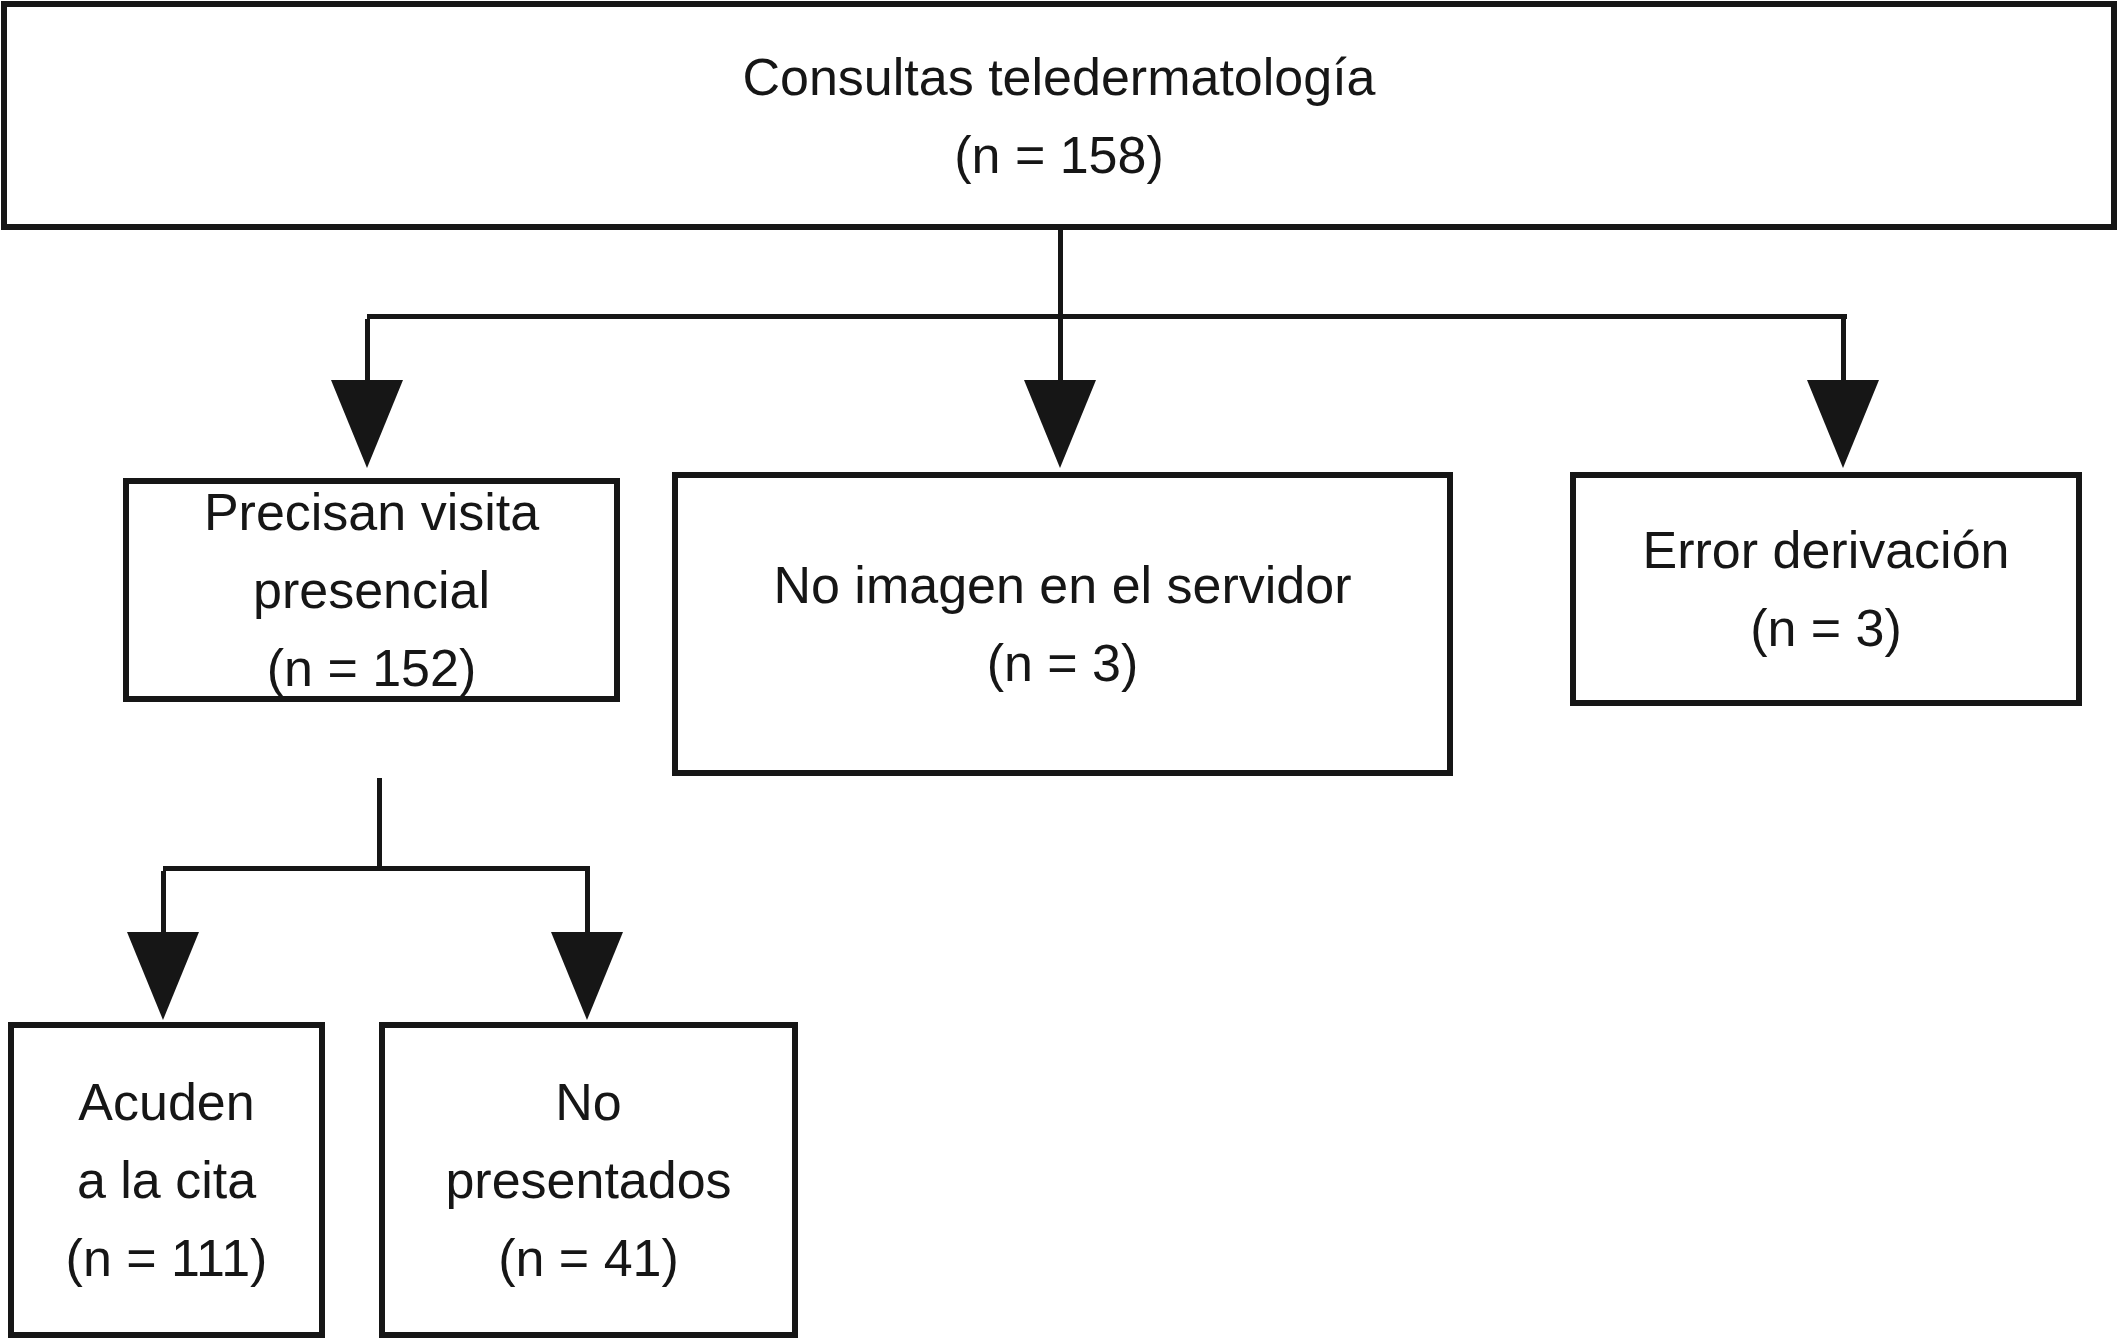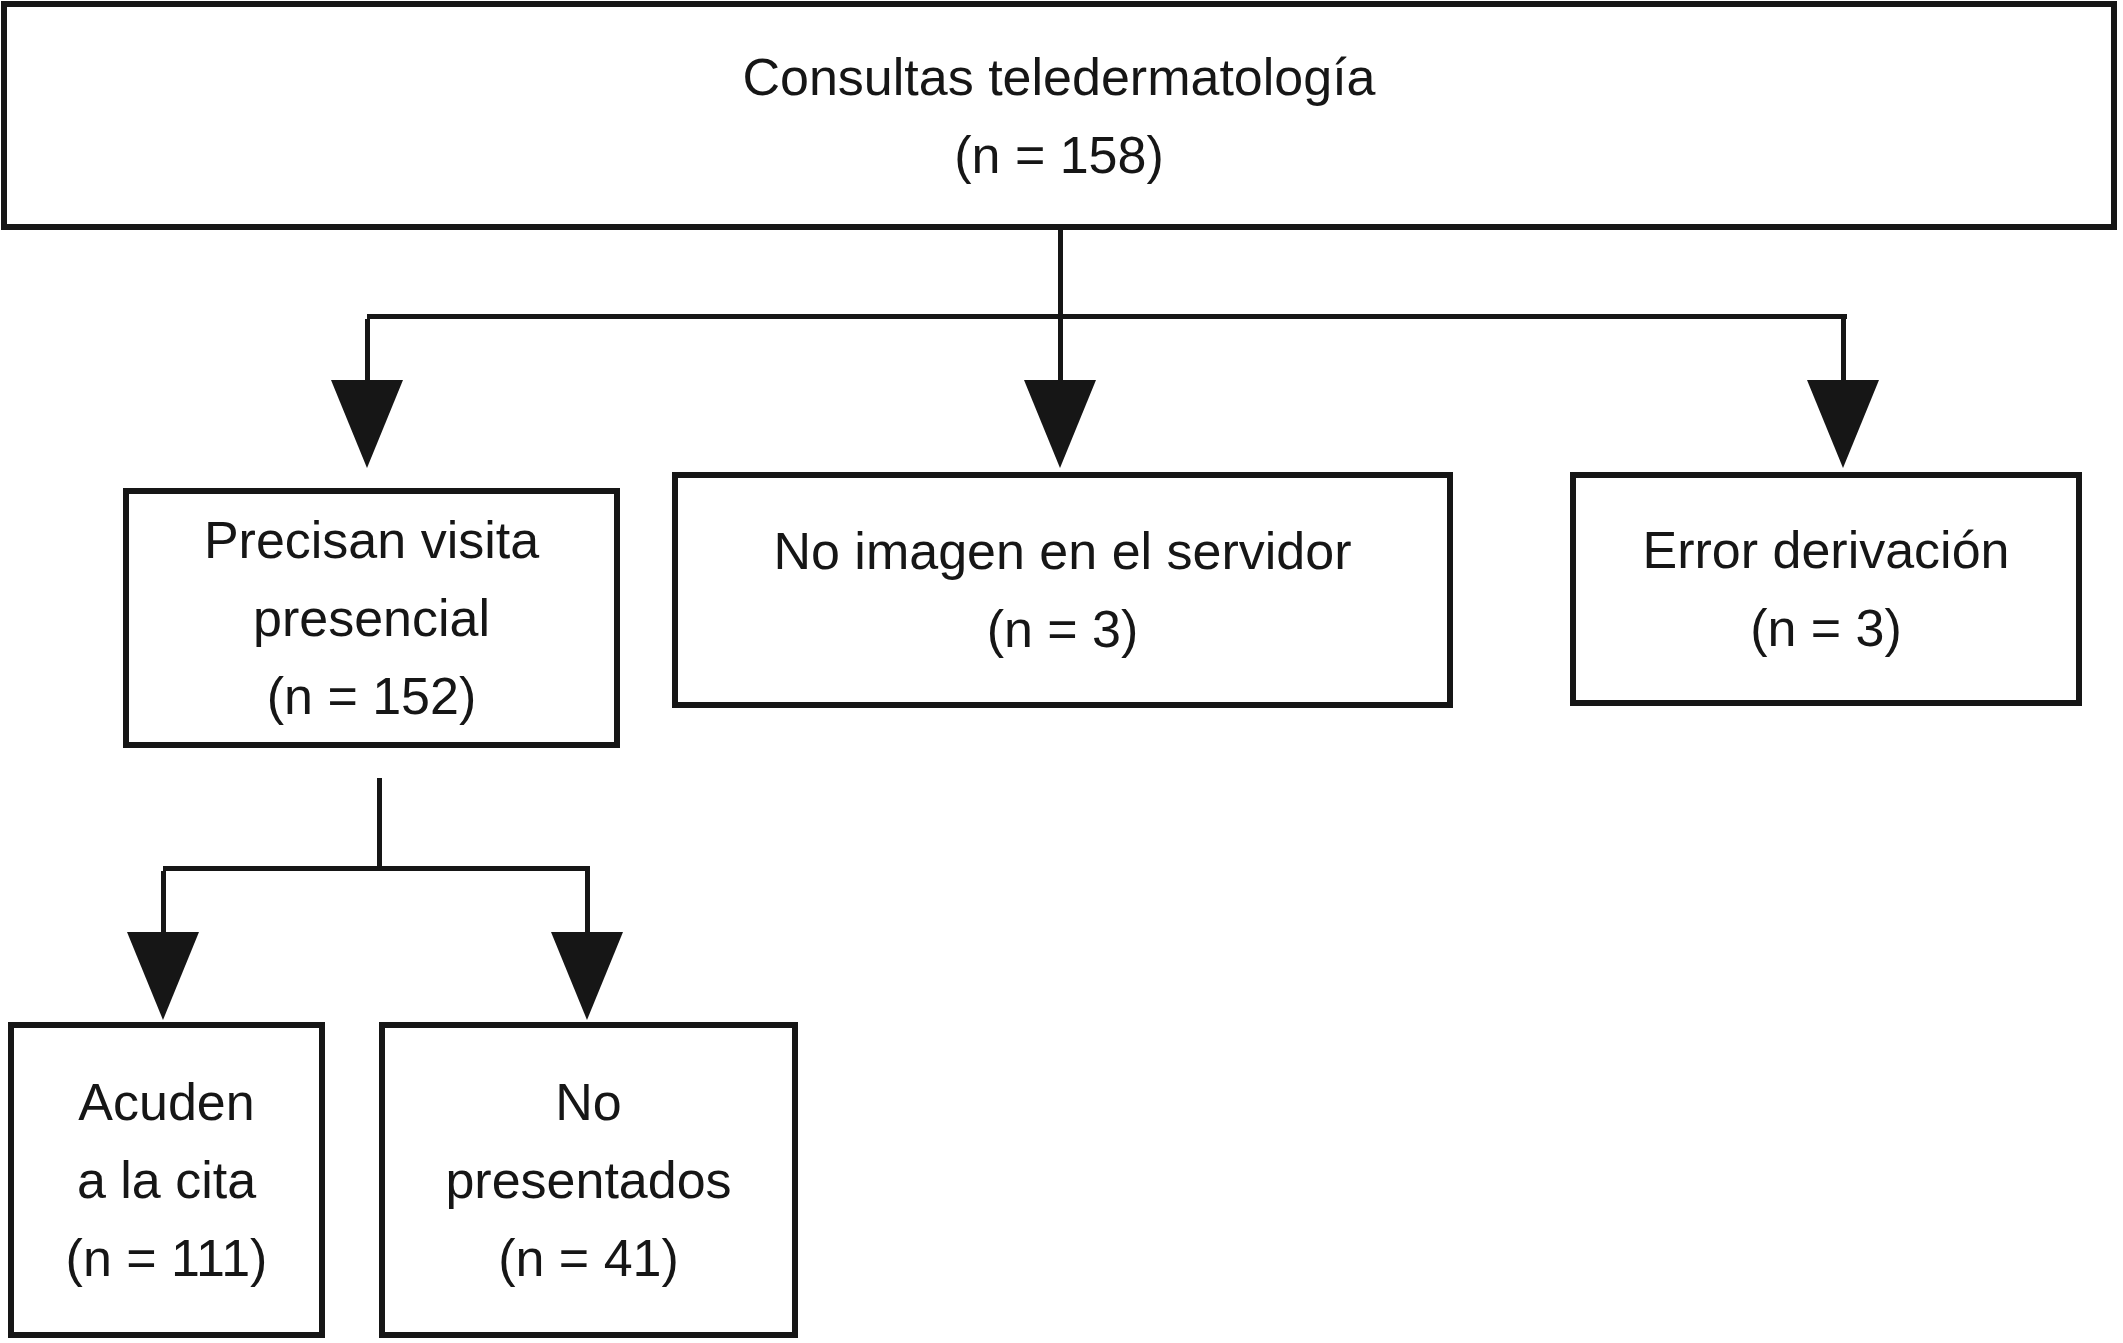--- a/index.html
+++ b/index.html
@@ -32,22 +32,22 @@
   .cline { position: absolute; background: var(--ink); }
   .arrow {
     position: absolute;
     width: 0; height: 0;
     border-left: 36px solid transparent;
     border-right: 36px solid transparent;
     border-top: 88px solid var(--ink);
   }
   
   #b-root     { left: 1px;    top: 1px;    width: 2116px; height: 229px; }
-  #b-precisan { left: 123px;  top: 488px;  width: 497px;  height: 260px; }
-  #b-noimagen { left: 672px;  top: 472px;  width: 781px;  height: 236px; }
+  #b-precisan { left: 123px;  top: 478px;  width: 497px;  height: 224px; }
+  #b-noimagen { left: 672px;  top: 472px;  width: 781px;  height: 304px; }
   #b-error    { left: 1570px; top: 472px;  width: 512px;  height: 234px; }
   #b-acuden   { left: 8px;    top: 1022px; width: 317px;  height: 316px; }
   #b-nopres   { left: 379px;  top: 1022px; width: 419px;  height: 316px; }
   
   #l-root-down     { left: 1058px; top: 230px; width: 5px;    height: 87px; }
   #l-branch-top    { left: 367px;  top: 314px; width: 1480px; height: 5px;  }
   #l-stub-left     { left: 365px;  top: 319px; width: 5px;    height: 66px; }
   #l-stub-mid      { left: 1058px; top: 319px; width: 5px;    height: 66px; }
   #l-stub-right    { left: 1841px; top: 319px; width: 5px;    height: 66px; }
   #l-precisan-down { left: 377px;  top: 778px; width: 5px;    height: 93px; }

